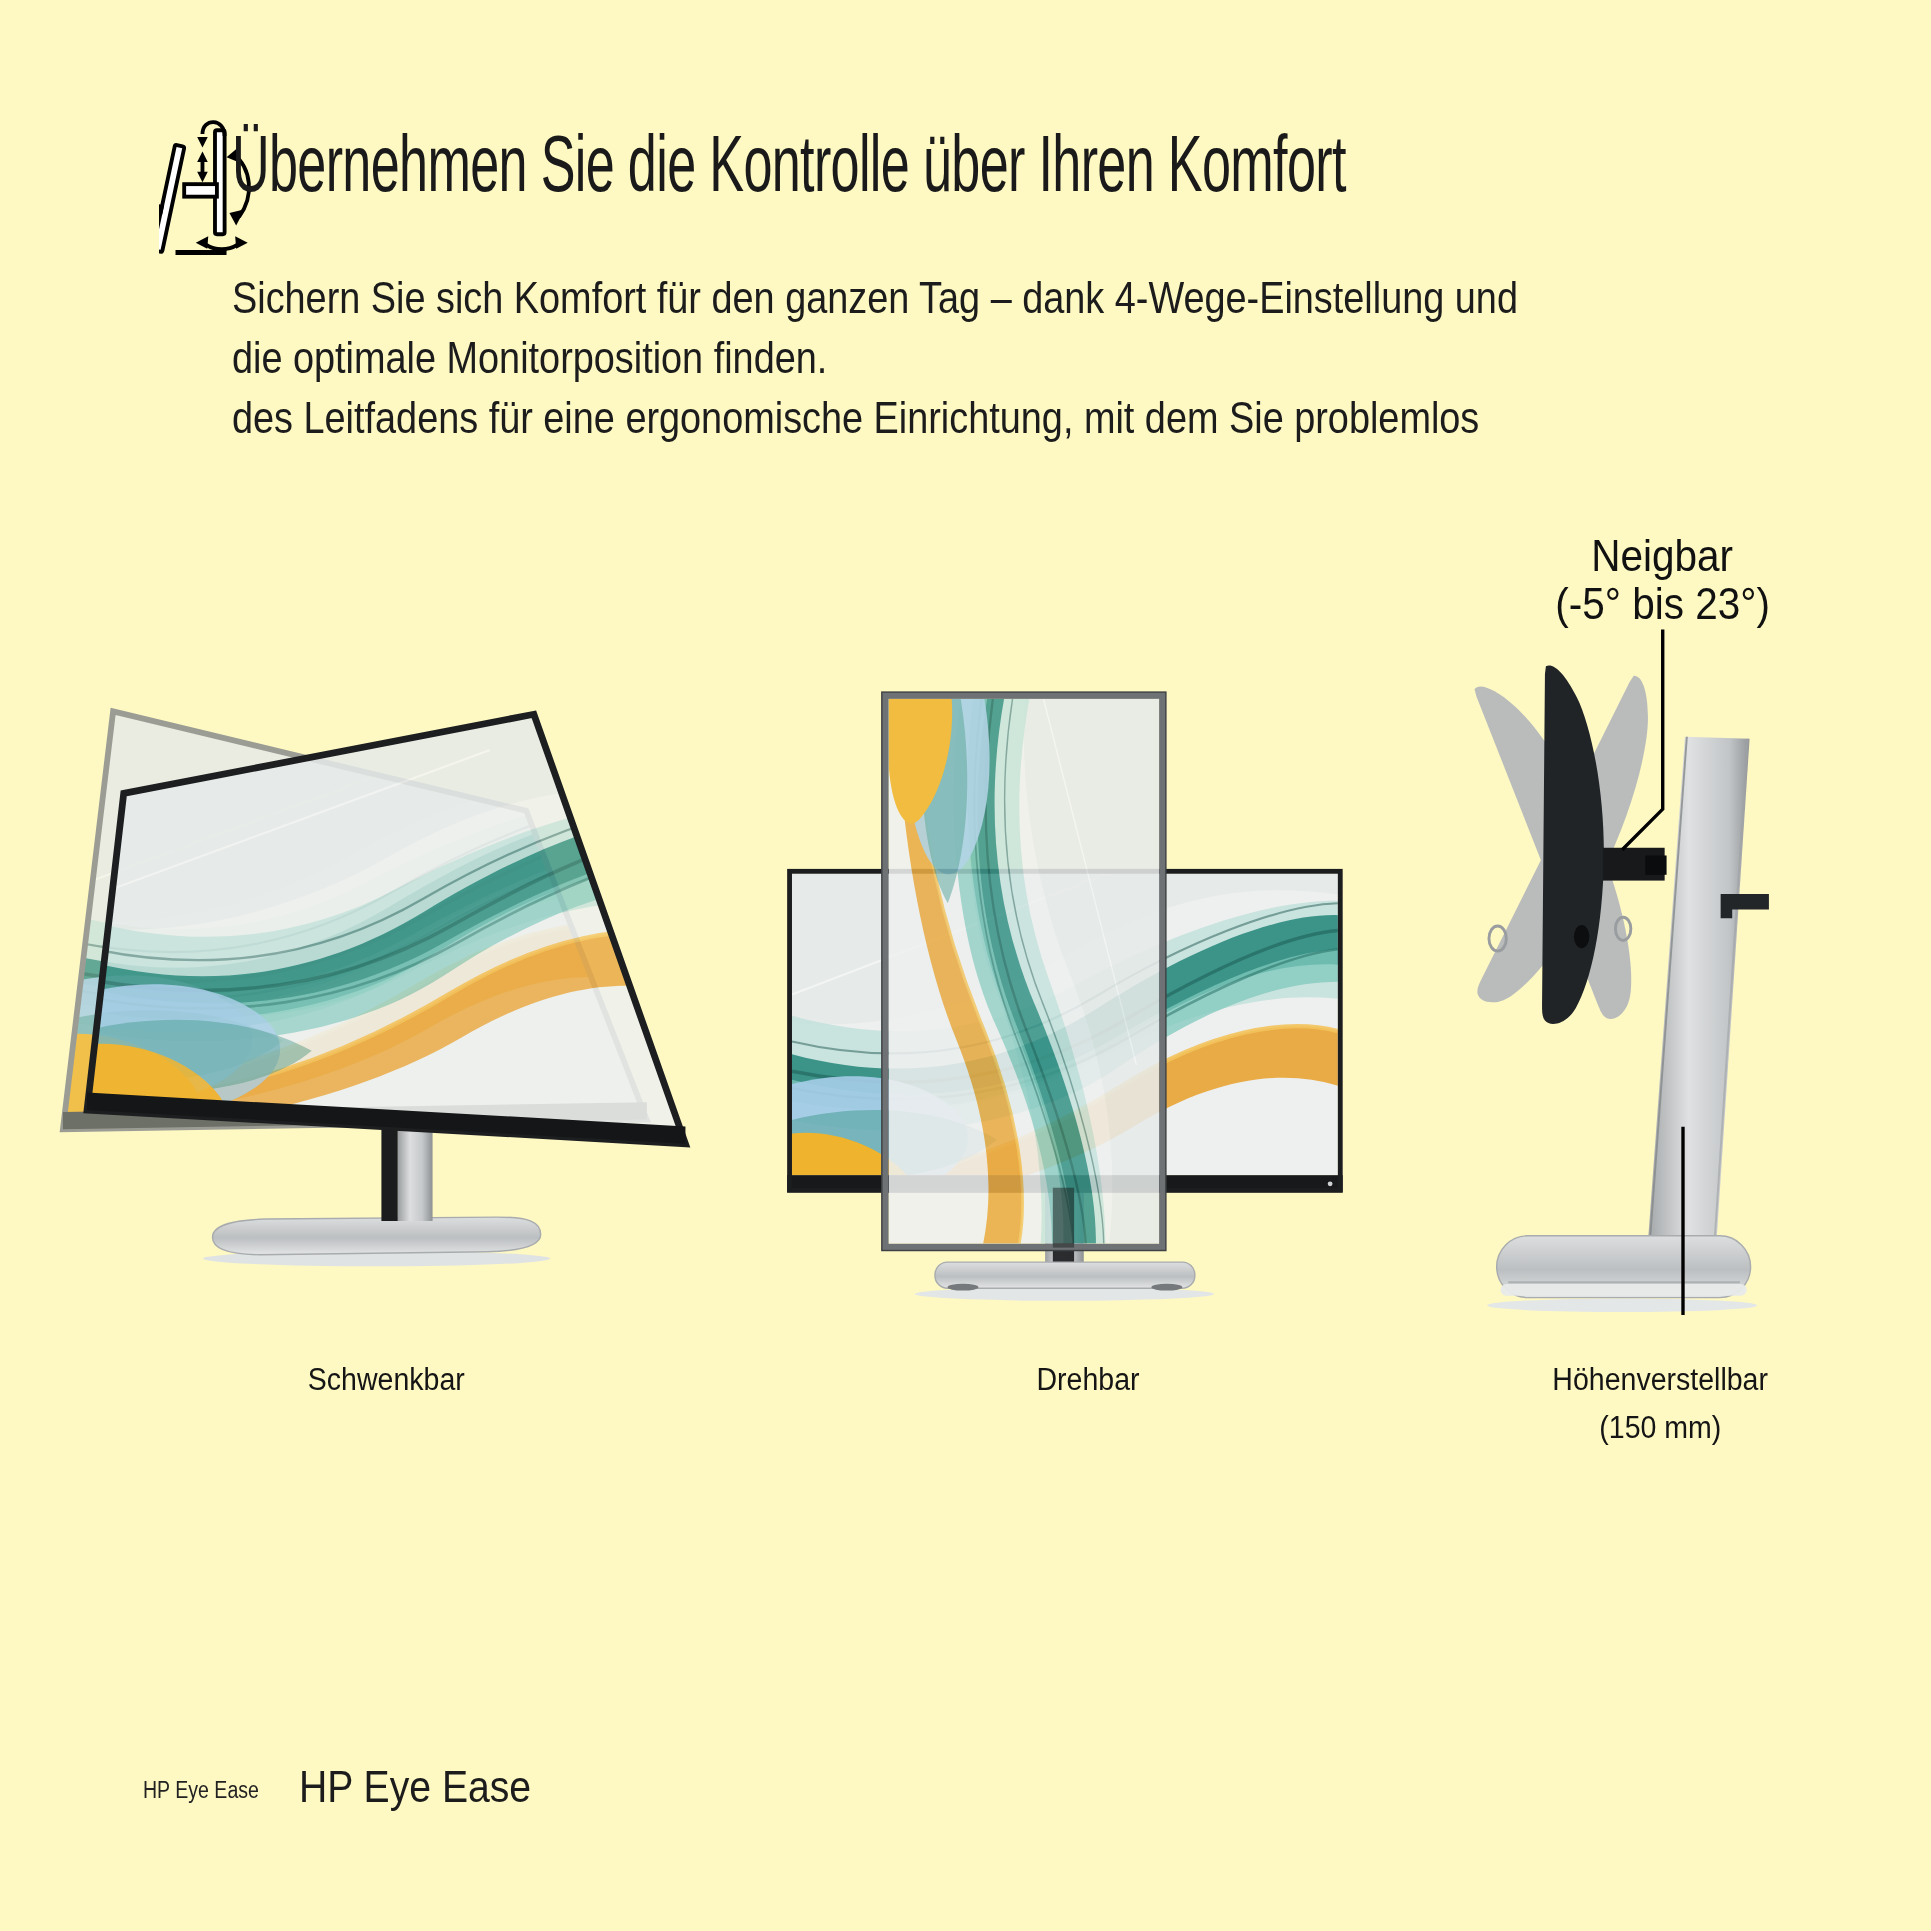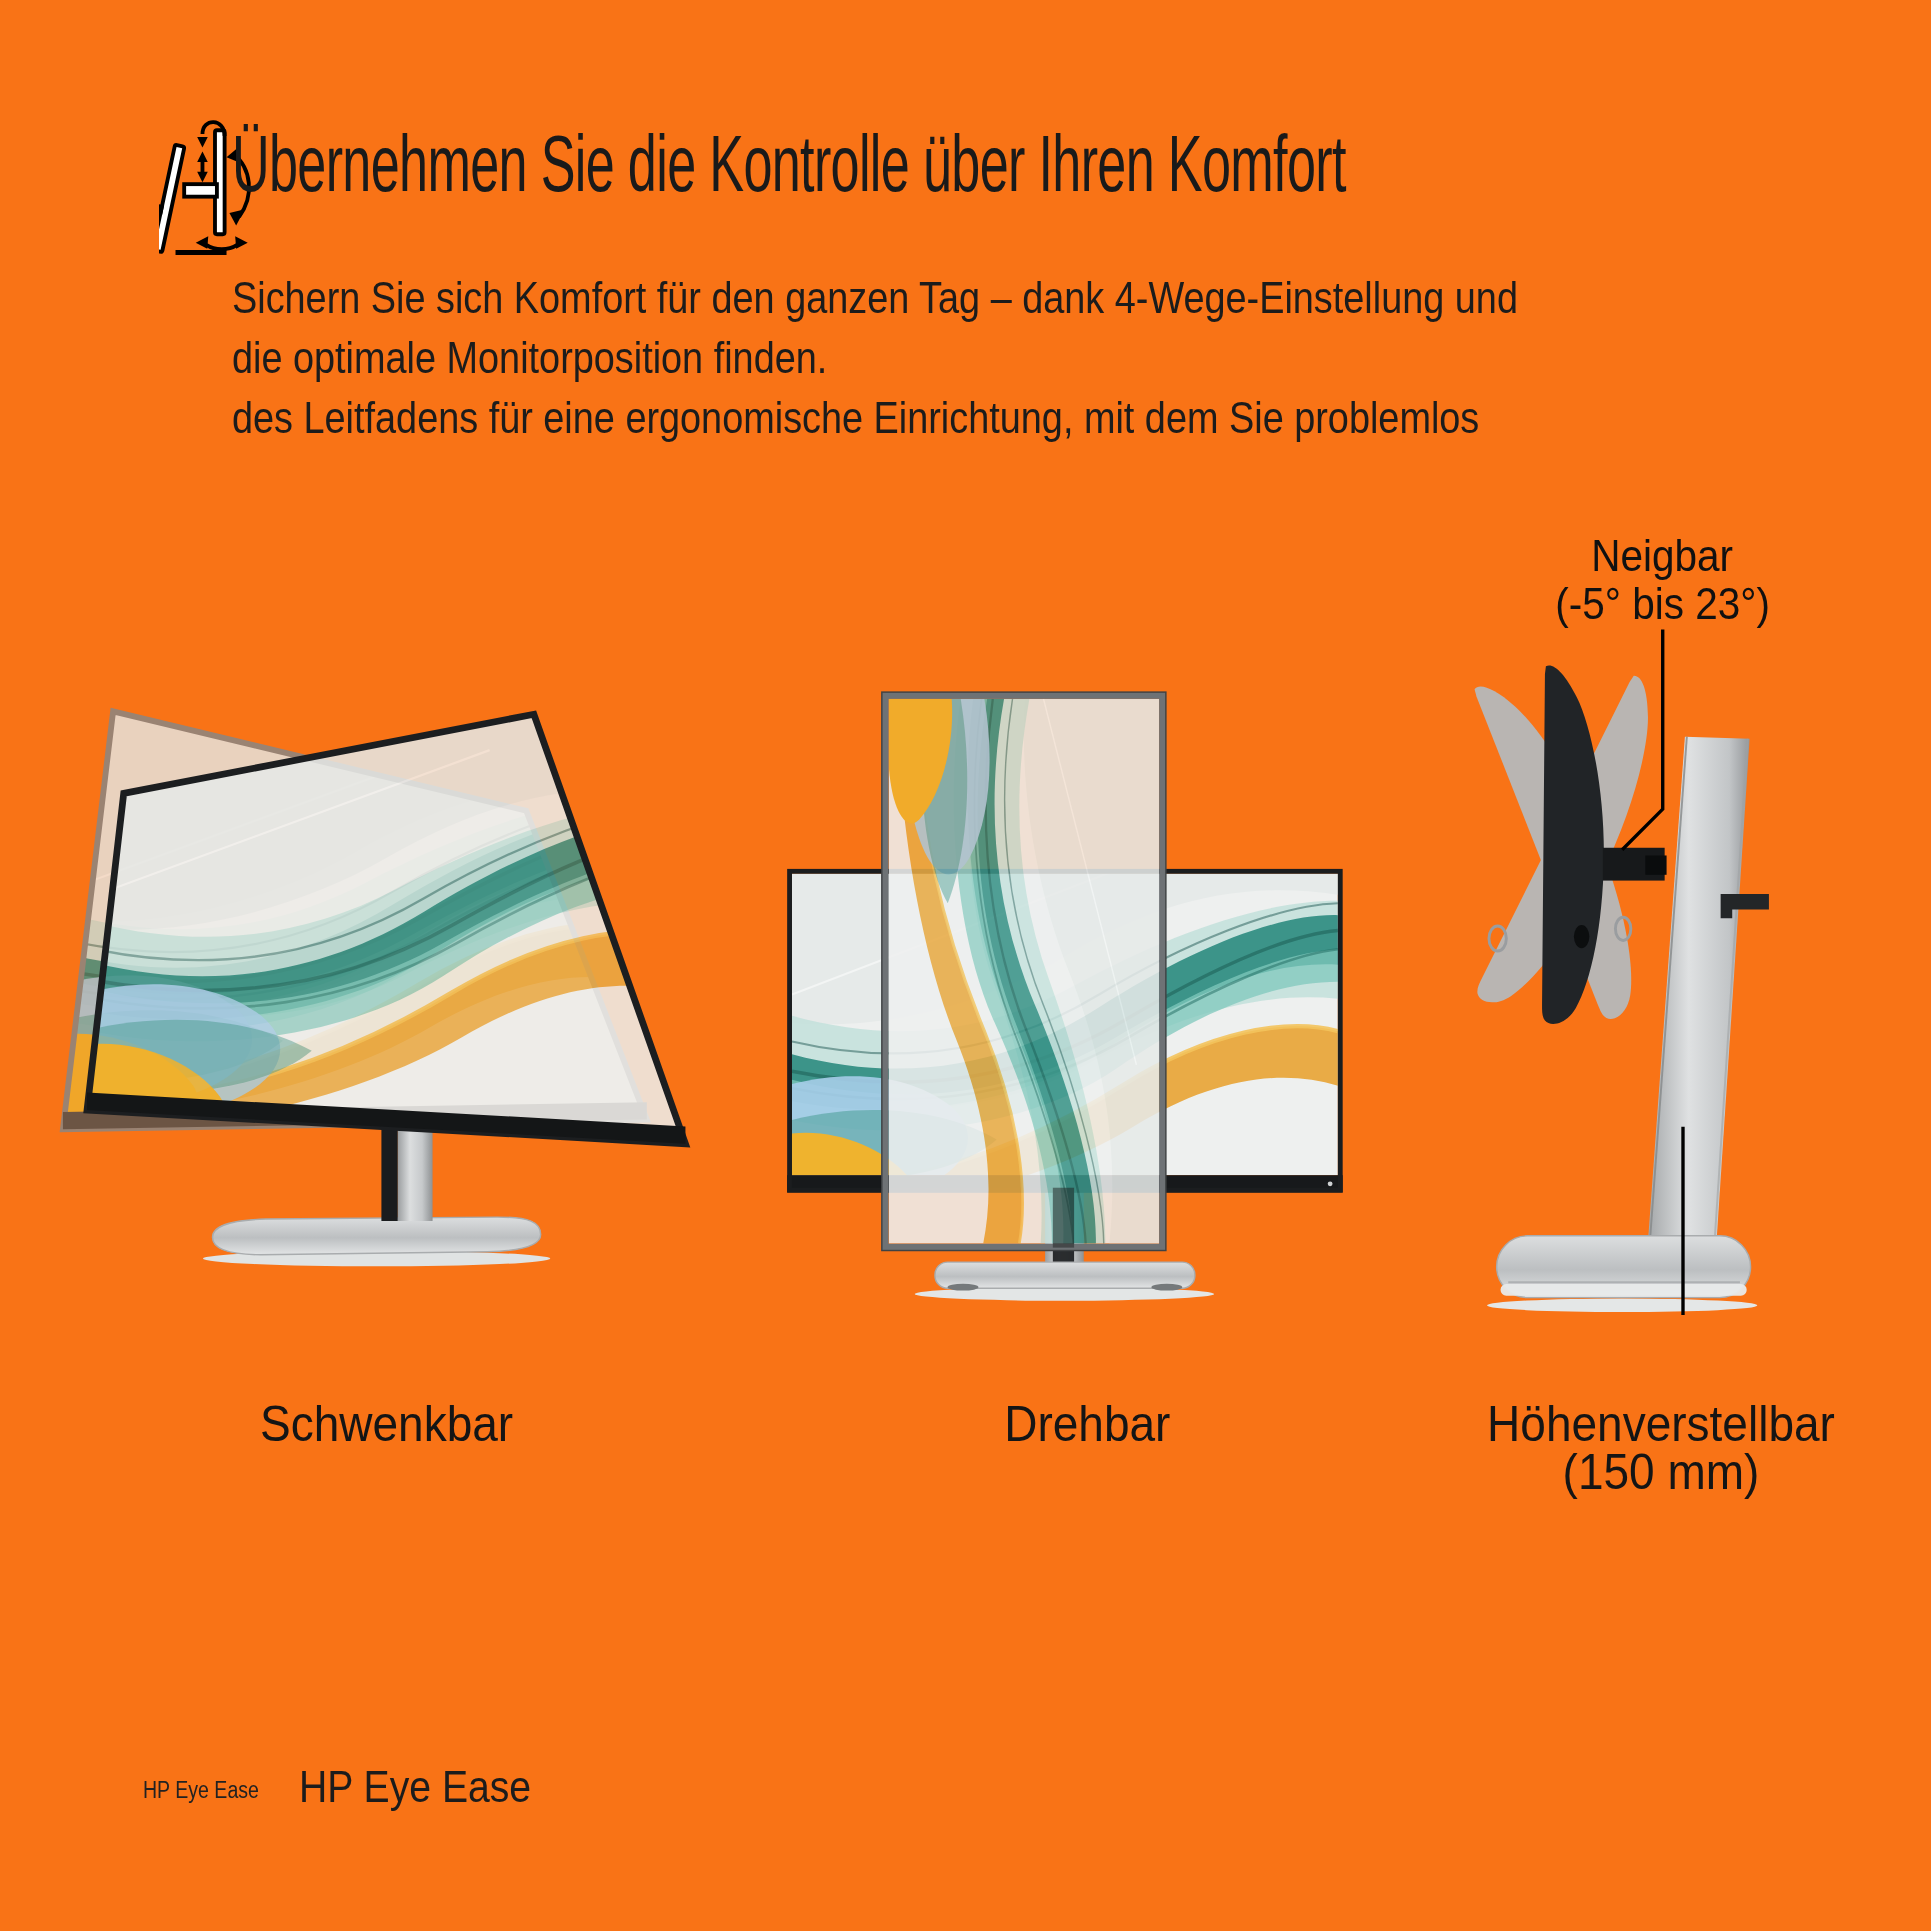--- a/index.html
+++ b/index.html
@@ -1,25 +1,25 @@
 <!DOCTYPE html>
 <html><head>
 <meta charset="utf-8">
 <style>
   html,body{margin:0;padding:0;background:#fff;}
-  .canvas{position:relative;width:1931px;height:1931px;background:#f97316;overflow:hidden;
+  .canvas{position:relative;width:1931px;height:1931px;background:#fef9c3;overflow:hidden;
           font-family:"Liberation Sans",sans-serif;color:#1a1a1a;}
   .abs{position:absolute;}
   .cond{display:inline-block;transform-origin:left top;white-space:nowrap;}
   .cond-c{display:inline-block;transform-origin:center top;white-space:nowrap;}
   .title{left:232px;top:124px;font-size:79px;line-height:1;font-weight:400;letter-spacing:-1px;}
   .title .cond{transform:scaleX(0.66);}
   .desc{left:232px;top:268px;font-size:44px;line-height:60px;font-weight:400;color:#1c1c1c;}
   .desc .cond{transform:scaleX(0.86);}
-  .feature-label{width:483px;text-align:center;font-size:50px;line-height:48px;color:#151515;margin-top:44px;}
+  .feature-label{width:483px;text-align:center;font-size:31px;line-height:48px;color:#151515;}
   .feature-label .cond-c{transform:scaleX(0.92);}
   .callout-label{left:1421px;top:532px;width:483px;text-align:center;font-size:44px;line-height:48px;color:#111;}
   .callout-label .cond-c{transform:scaleX(0.92);}
   .footer-small{left:143px;top:1777px;font-size:23px;color:#222;}
   .footer-small .cond{transform:scaleX(0.85);}
   .footer-large{left:299px;top:1761px;font-size:45px;color:#1c1c1c;}
   .footer-large .cond{transform:scaleX(0.87);}
   svg{display:block;}
 </style>
 </head>

